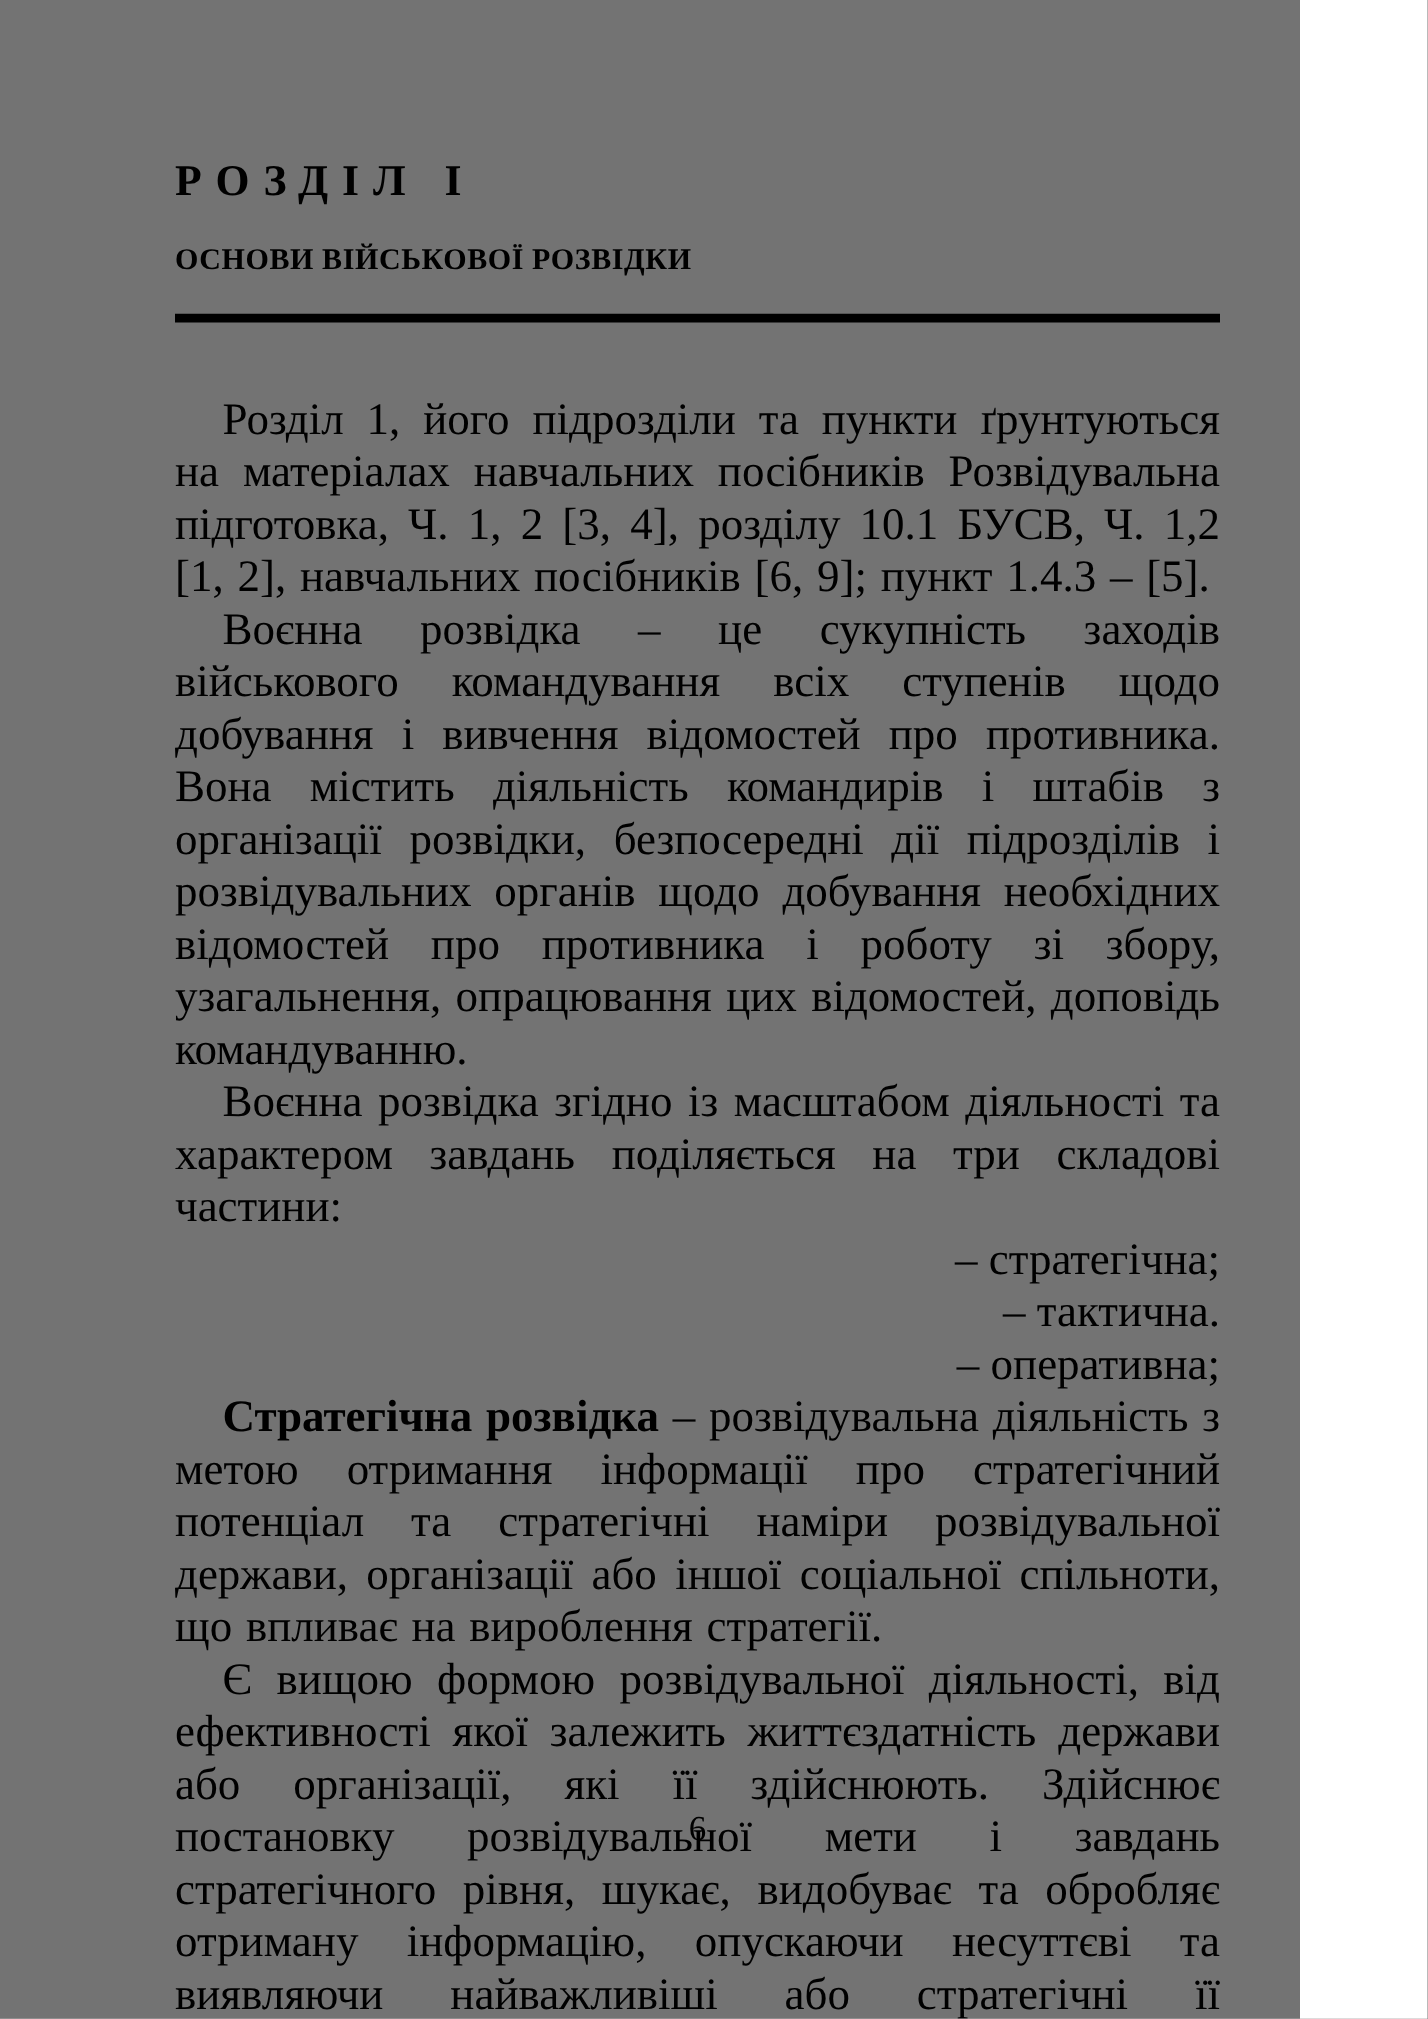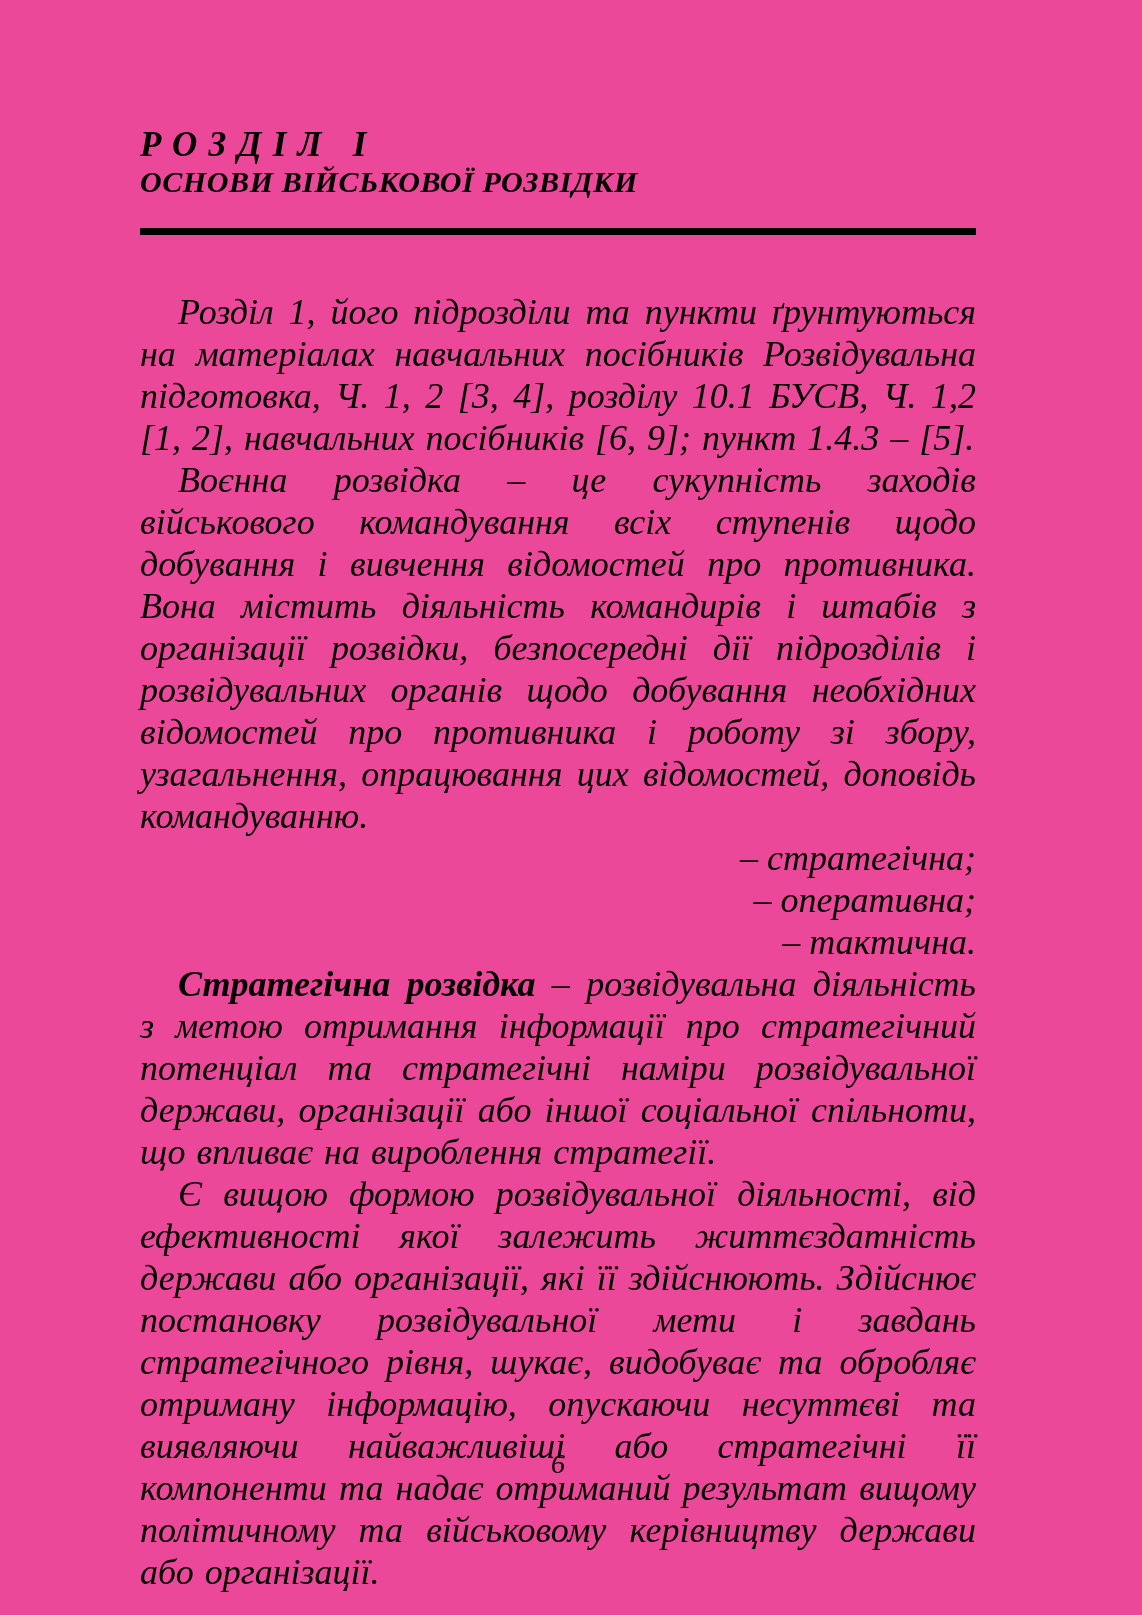--- a/index.html
+++ b/index.html
@@ -6,42 +6,42 @@
   html, body { margin: 0; padding: 0; }
   body {
     width: 1142px;
     height: 1615px;
     background: #ffffff;
     color: #000000;
     font-family: "Liberation Serif", "DejaVu Serif", serif;
   }
   .page {
     position: relative;
-    width: 1142px;
+    width: 1040px;
     height: 1615px;
-    background: #ec4899;
+    background: #737373;
     overflow: hidden;
-    font-style: italic;
   }
   .content {
     position: absolute;
     left: 140px;
     top: 126px;
     width: 836px;
   }
   .chapter-label {
     font-size: 35px;
     font-weight: bold;
     letter-spacing: 0.32em;
     line-height: 1.1;
   }
   .chapter-title {
-    font-size: 30px;
+    font-size: 24px;
     font-weight: bold;
     letter-spacing: 0.02em;
+    margin-top: 30px;
     line-height: 1.1;
   }
   .divider-rule {
     height: 7px;
     background: #000000;
     margin-top: 30px;
     width: 100%;
   }
   .section-title {
     font-size: 38px;
@@ -93,25 +93,26 @@
 
     <div class="divider-rule"></div>
 
 
     <div class="body-block">
 
       <p class="para">Розділ 1, його підрозділи та пункти ґрунтуються на матеріалах навчальних посібників Розвідувальна підготовка, Ч. 1, 2 [3, 4], розділу 10.1 БУСВ, Ч. 1,2 [1, 2], навчальних посібників [6, 9]; пункт 1.4.3 – [5].</p>
 
       <p class="para">Воєнна розвідка – це сукупність заходів військового командування всіх ступенів щодо добування і вивчення відомостей про противника. Вона містить діяльність командирів і штабів з організації розвідки, безпосередні дії підрозділів і розвідувальних органів щодо добування необхідних відомостей про противника і роботу зі збору, узагальнення, опрацювання цих відомостей, доповідь командуванню.</p>
 
+      <p class="para">Воєнна розвідка згідно із масштабом діяльності та характером завдань поділяється на три складові частини:</p>
 
       <ul class="list">
         <li class="list-item">– стратегічна;</li>
+        <li class="list-item">– тактична.</li>
         <li class="list-item">– оперативна;</li>
-        <li class="list-item">– тактична.</li>
       </ul>
 
       <p class="para"><span class="lead-bold">Стратегічна розвідка</span><span> – розвідувальна діяльність з метою отримання інформації про стратегічний потенціал та стратегічні наміри розвідувальної держави, організації або іншої соціальної спільноти, що впливає на вироблення стратегії.</span></p>
 
       <p class="para">Є вищою формою розвідувальної діяльності, від ефективності якої залежить життєздатність держави або організації, які її здійснюють. Здійснює постановку розвідувальної мети і завдань стратегічного рівня, шукає, видобуває та обробляє отриману інформацію, опускаючи несуттєві та виявляючи найважливіші або стратегічні її компоненти та надає отриманий результат вищому політичному та військовому керівництву держави або організації.</p>
 
     </div>
   </div>
 
   <div class="page-number">6</div>

